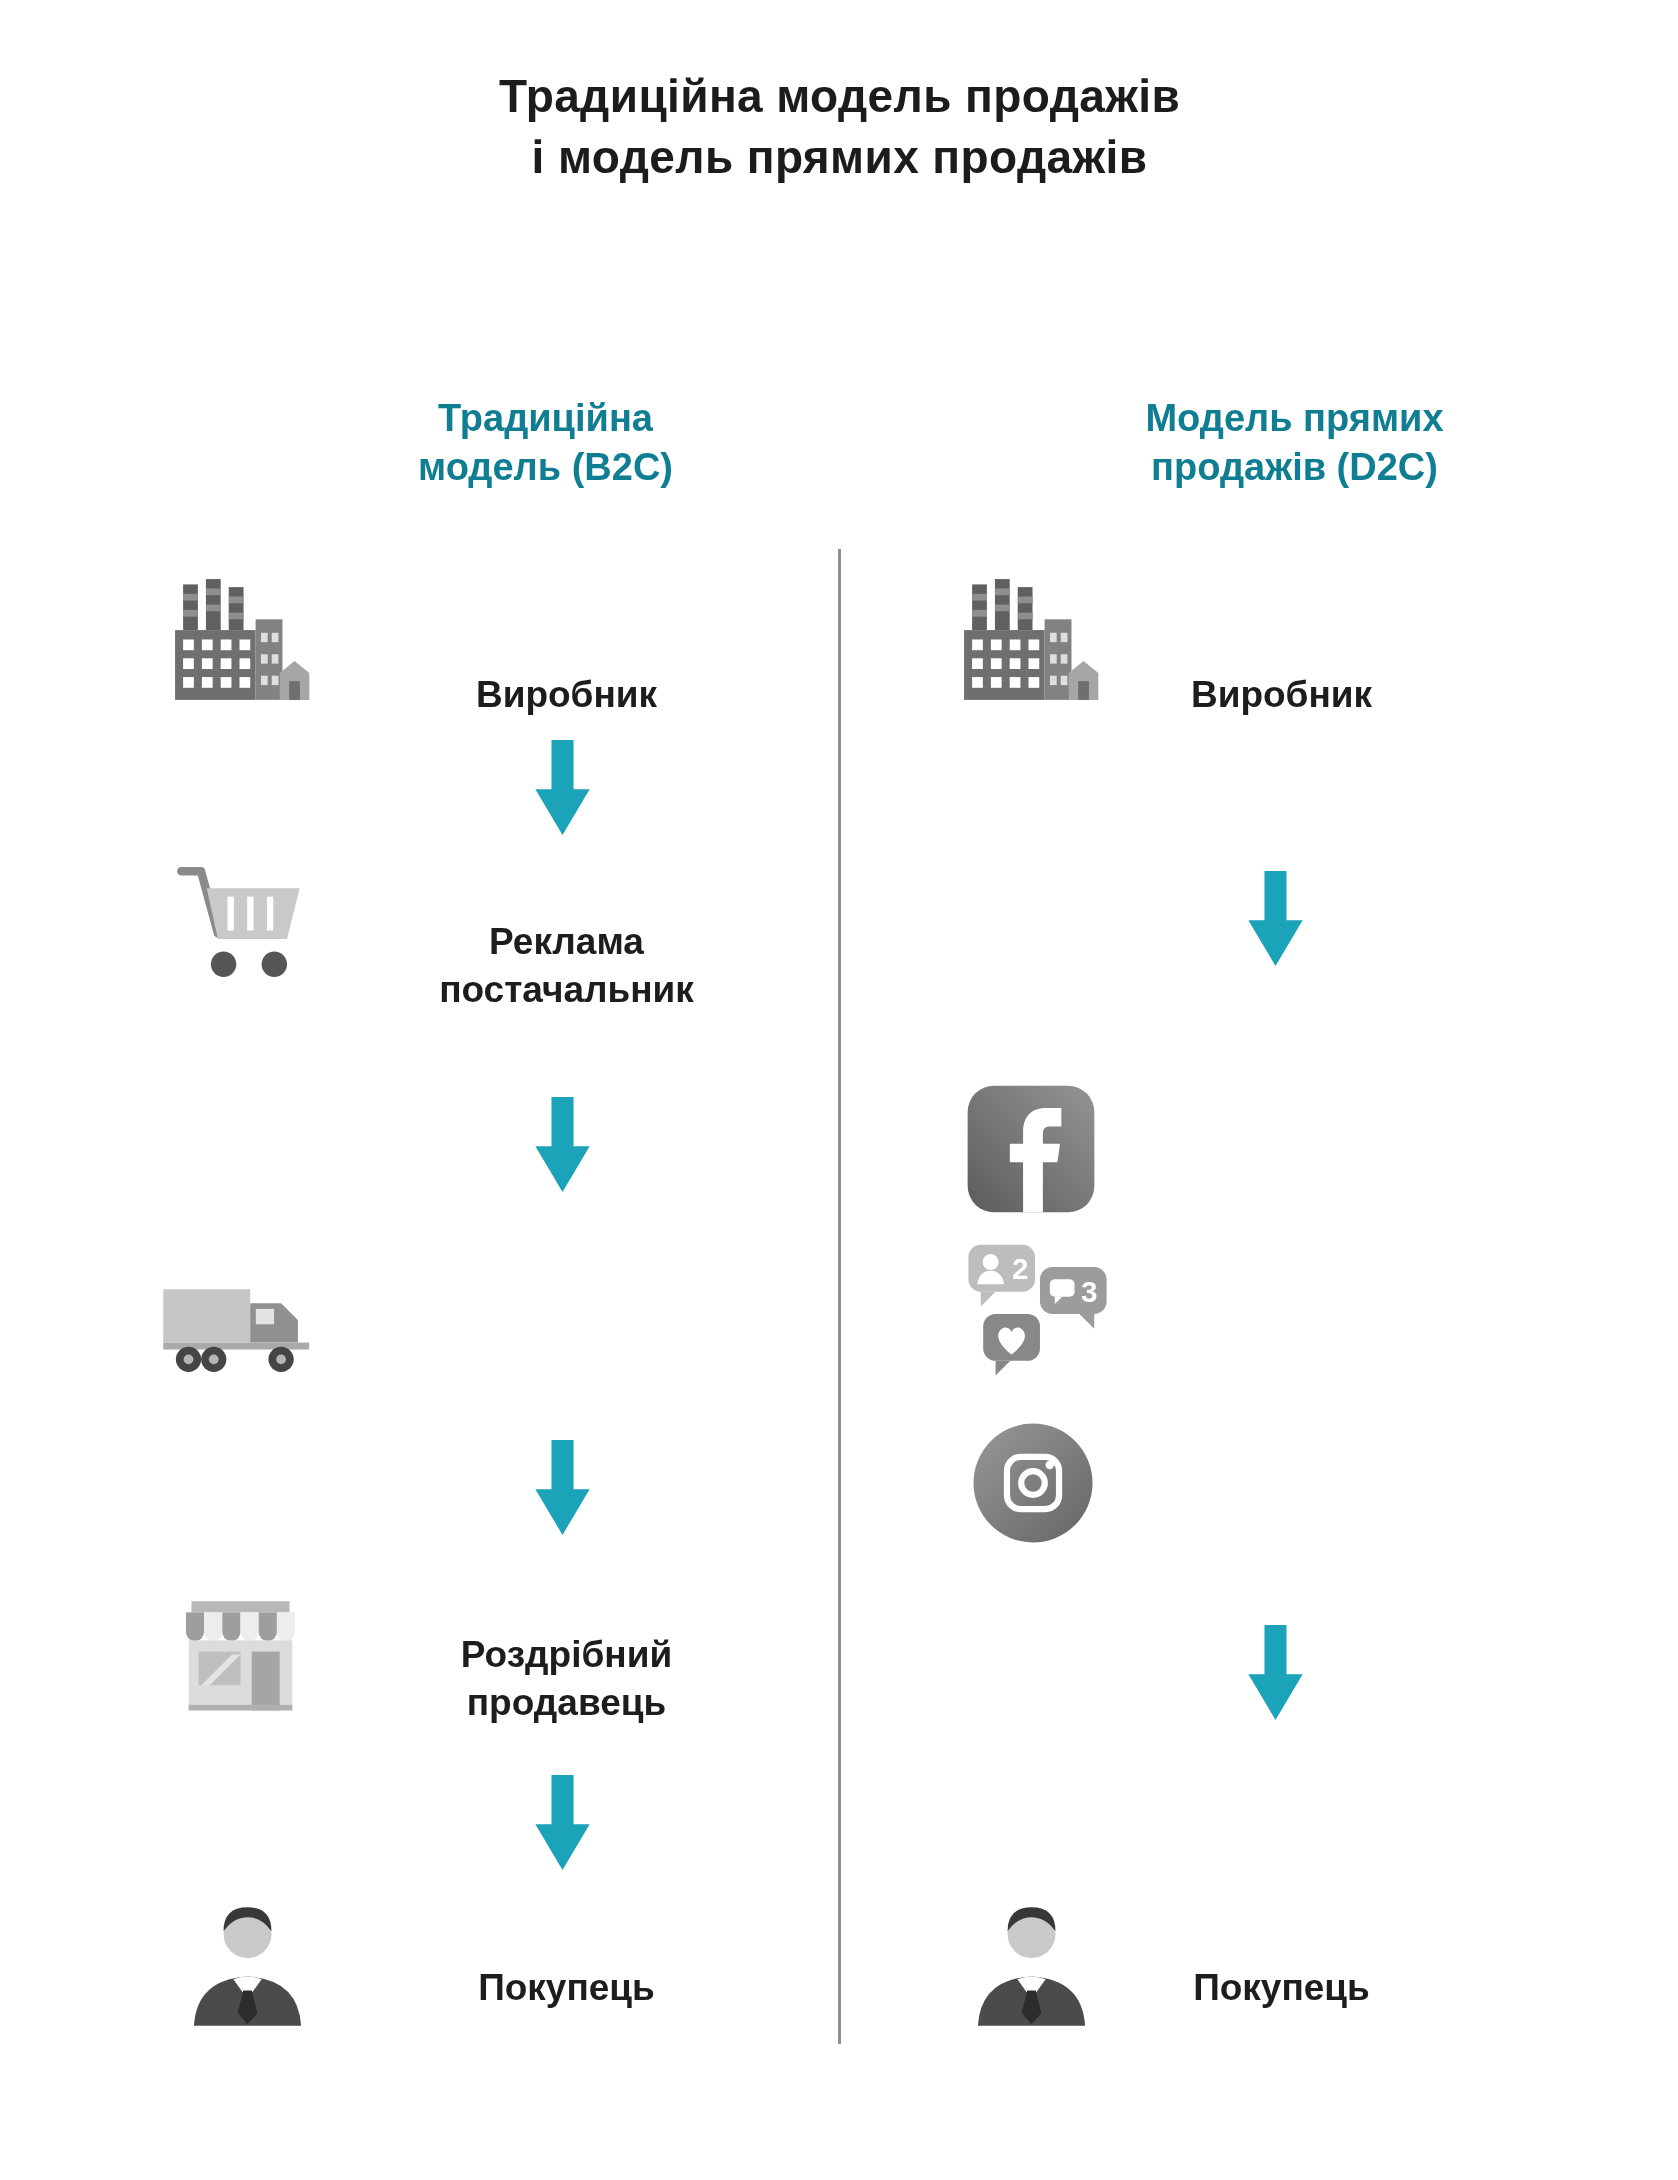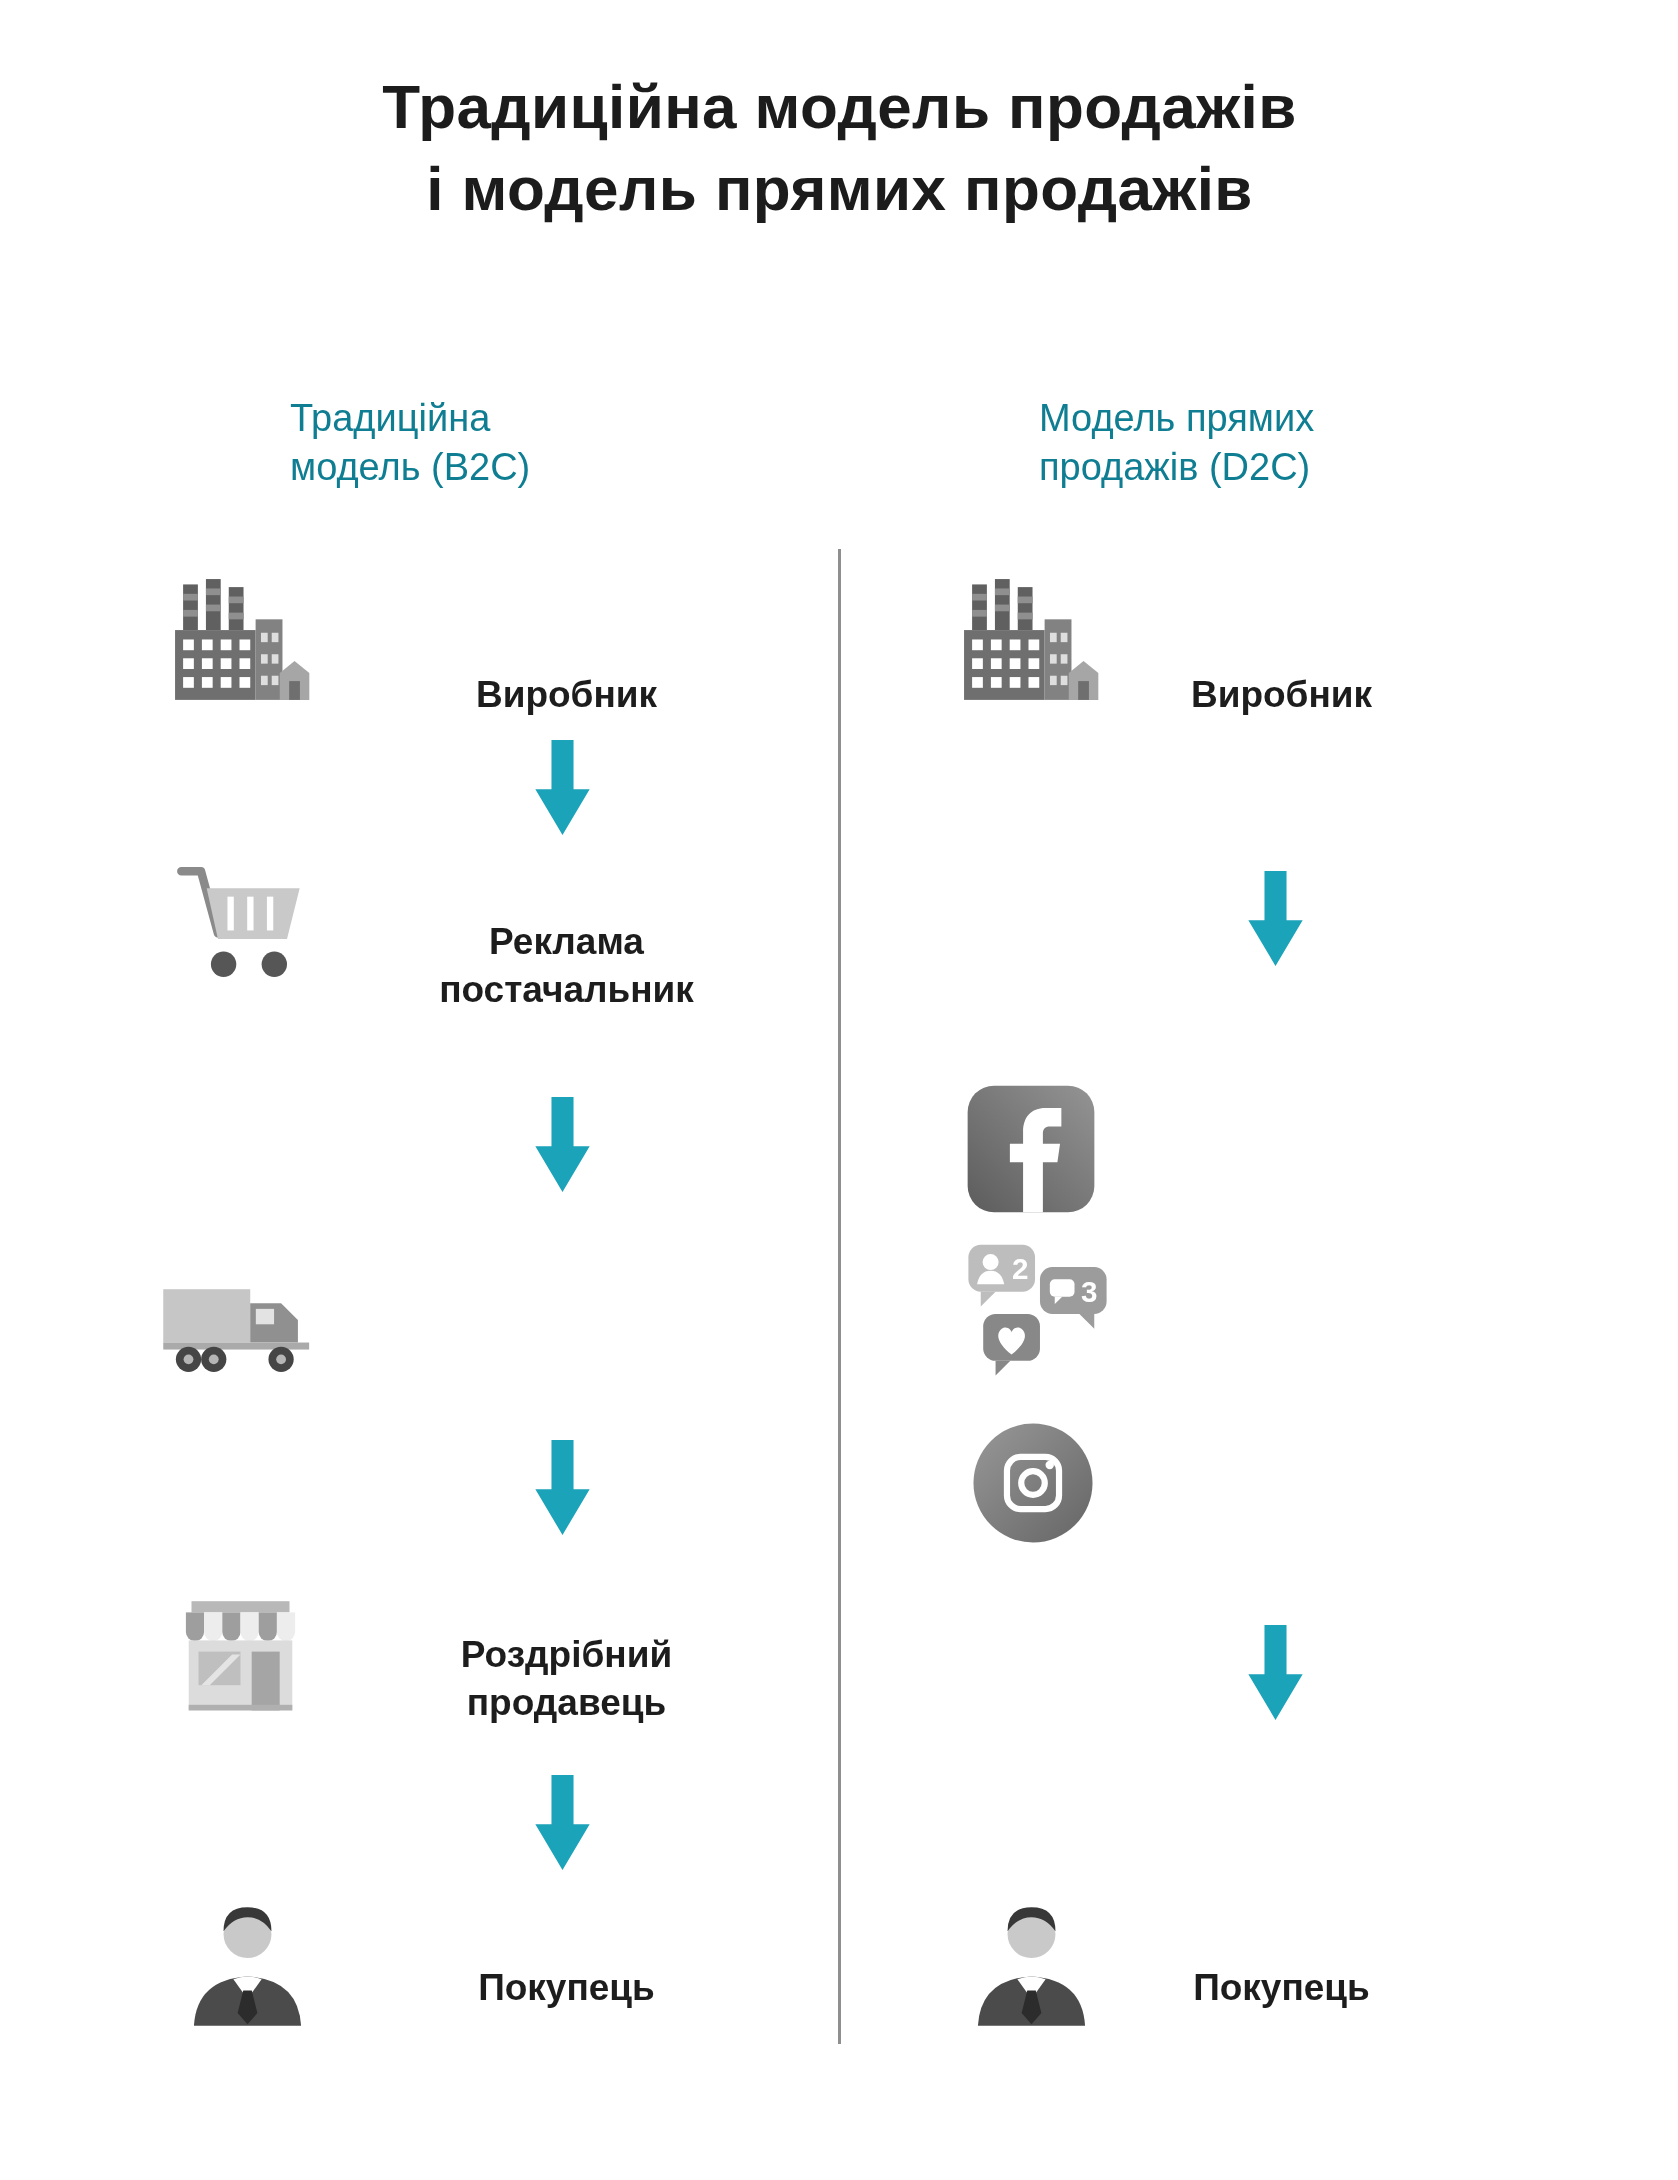--- a/index.html
+++ b/index.html
@@ -9,32 +9,32 @@
     position: relative;
     width: 1679px;
     height: 2181px;
     background: #ffffff;
     overflow: hidden;
   }
   .title {
     position: absolute;
     top: 66px; left: 0; width: 100%;
     text-align: center;
-    font-size: 62px;
+    font-size: 46px;
     font-weight: 800;
     color: #1c1c1c;
     line-height: 1.32;
     white-space: pre-line;
     letter-spacing: 0.4px;
   }
   .col-header {
     position: absolute;
-    text-align: left;
+    text-align: center;
     font-size: 38px;
-    font-weight: 400;
+    font-weight: 700;
     color: var(--header-teal, #0f7e92);
     line-height: 1.28;
     white-space: pre-line;
   }
   .col-header.left  { left: 290px;  width: 511px; top: 394px; }
   .col-header.right { left: 1039px; width: 511px; top: 394px; }
   .divider {
     position: absolute;
     left: 838px; top: 549px;
     width: 2.6px; height: 1495px;

